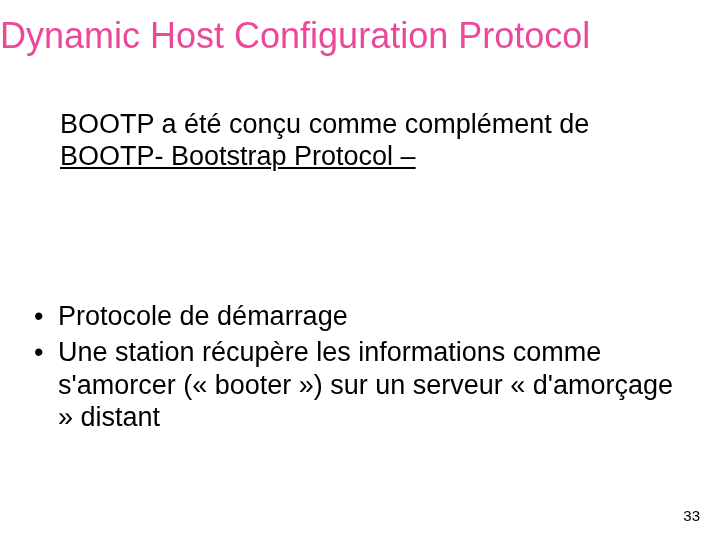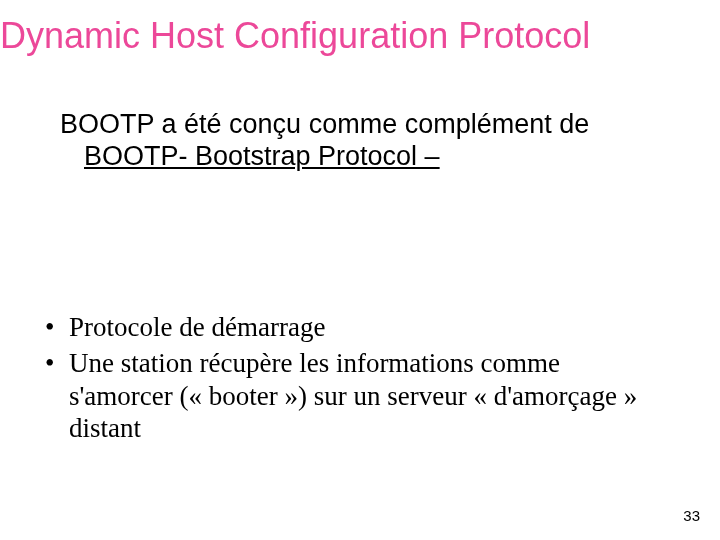--- a/index.html
+++ b/index.html
@@ -30,41 +30,40 @@
   }
   .intro {
     position: absolute;
     top: 108px;
     left: 60px;
     width: 600px;
     font-size: 27px;
     line-height: 1.2;
   }
   .intro .l1 { display: block; }
-  .intro .l2 { display: block; margin-left: 24px; }
+  .intro .l2 { display: block; }
   .underline { text-decoration: underline; }
   .refline {
     position: absolute;
     top: 214px;
     left: 34px;
     font-size: 27px;
   }
   .bullets {
     position: absolute;
     top: 300px;
     left: 34px;
     width: 640px;
     font-size: 27px;
     line-height: 1.2;
   }
   .bullets ul {
-    margin: 11px;
+    margin: 0;
     padding: 0;
     list-style: none;
-    font-family: Liberation Serif, serif;
   }
   .bullets li {
     position: relative;
     padding-left: 24px;
     margin: 0 0 4px 0;
   }
   .bullets li::before {
     content: "•";
     position: absolute;
     left: 0;

